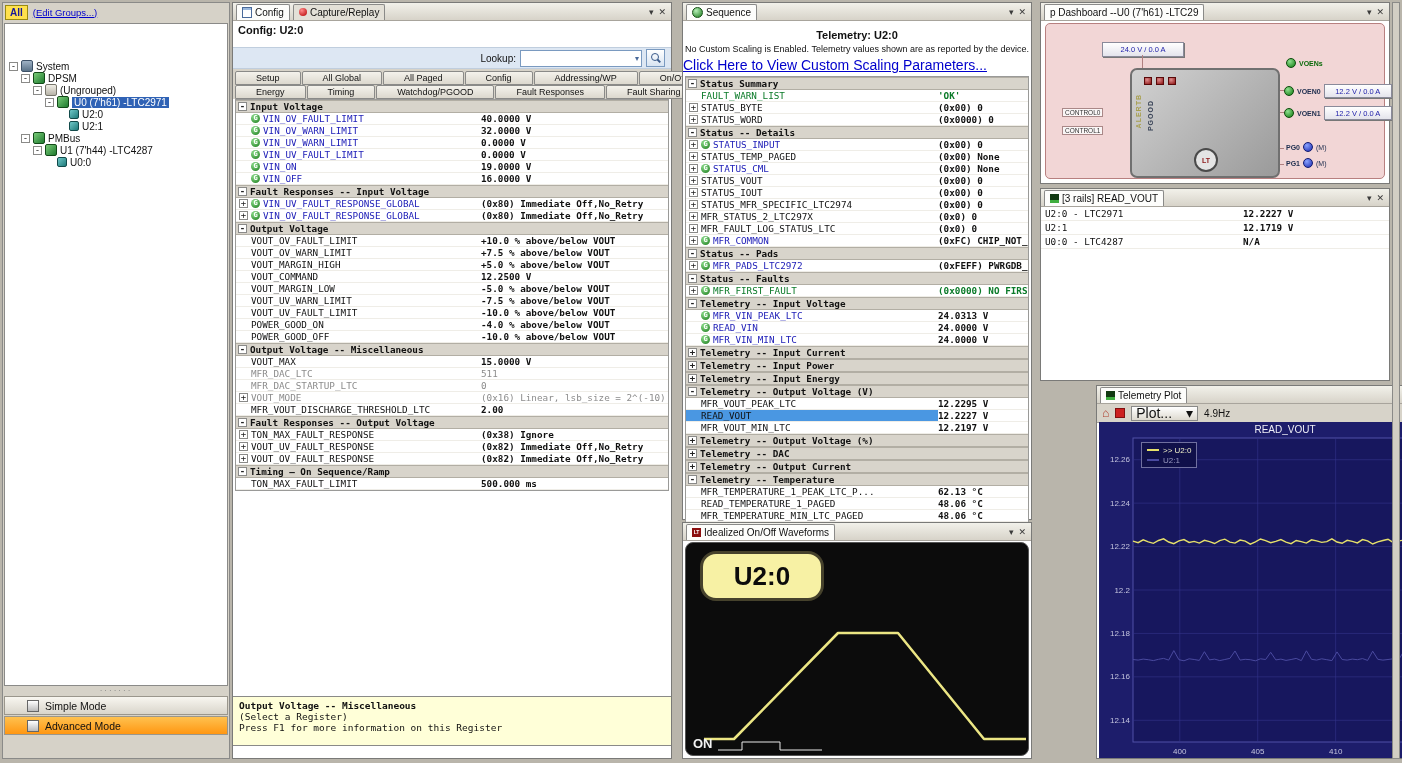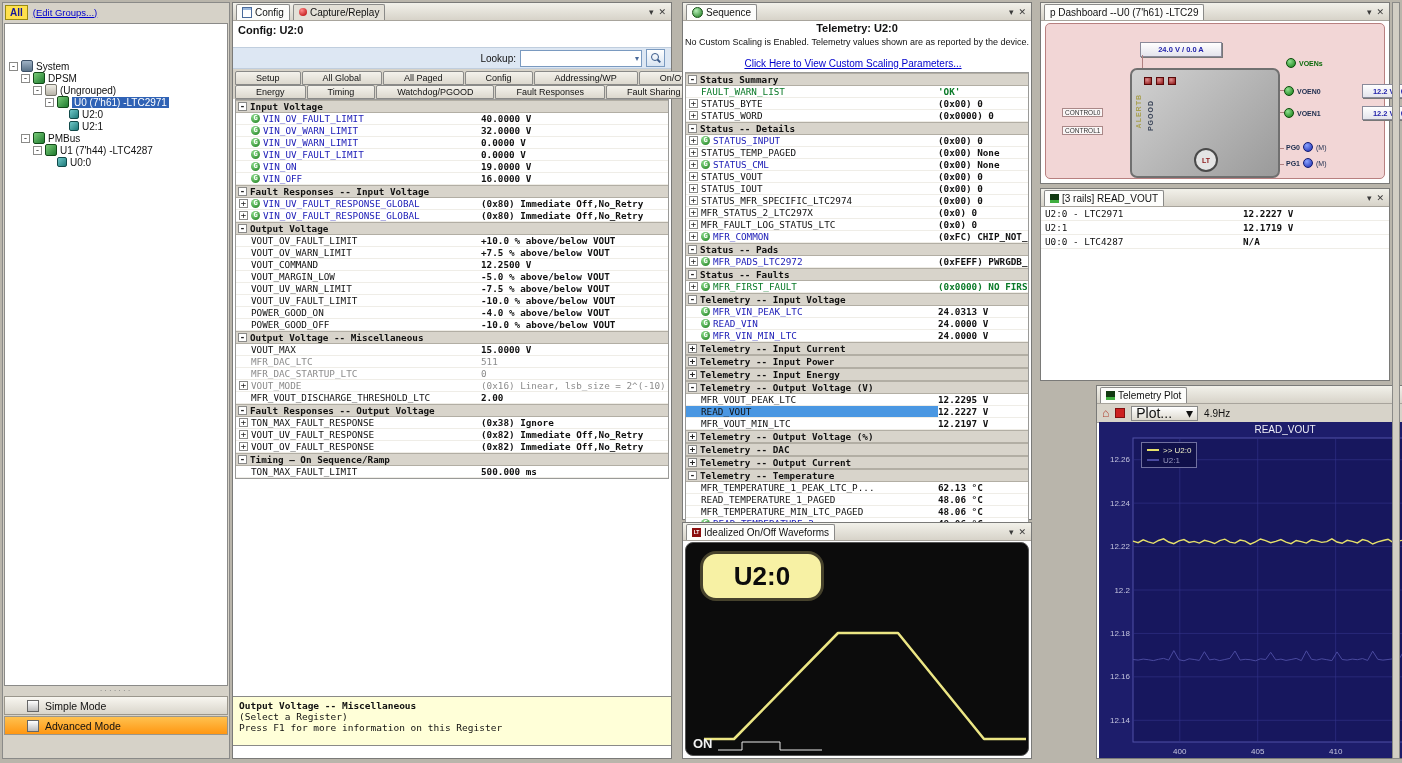--- a/index.html
+++ b/index.html
@@ -63,32 +63,32 @@
         font-weight:bold;height:11px;padding-left:2px;white-space:nowrap;overflow:hidden;}
   .crow{display:flex;height:11px;border-bottom:1px solid #efede7;align-items:center;}
   .cname{display:flex;align-items:center;gap:3px;flex:none;padding-left:3px;overflow:hidden;white-space:nowrap;box-sizing:border-box;}
   .cfg .cname{width:245px;} .tel .cname{width:252px;}
   .cval{flex:1;white-space:nowrap;overflow:hidden;}
   .bold{font-weight:bold;} .blue{color:#2020b8;} .gray{color:#8c8c8c;} .green{color:#0a7a28;}
   .selname{background:#4a97e2;}
   .infobox{position:absolute;left:0;right:0;top:693px;height:50px;background:#ffffd8;border-top:1px solid #8a8a88;
            border-bottom:1px solid #8a8a88;font-family:"DejaVu Sans Mono",monospace;font-size:9.5px;padding:3px 6px;box-sizing:border-box;}
   
-  .teltitle{font-weight:bold;font-size:11px;text-align:center;padding-top:1px;}
+  .teltitle{font-weight:bold;font-size:11px;text-align:center;padding-top:8px;}
   .telsub{font-size:9px;text-align:center;padding-top:3px;}
-  .tellink{font-size:10px;text-align:center;color:#0000cc;text-decoration:underline;padding:3px 8px 3px 0;cursor:pointer;margin-top:8px;}
+  .tellink{font-size:14px;text-align:left;color:#0000cc;text-decoration:underline;padding:3px 8px 3px 0;cursor:pointer;}
   
   .waveblack{position:absolute;left:2px;top:19px;right:2px;bottom:2px;background:#0c0c0c;border:1px solid #555;border-radius:8px;overflow:hidden;}
   .u2badge{position:absolute;left:14px;top:8px;width:118px;height:44px;background:#f7f1a4;border:3px solid #46422c;
            border-radius:16px;display:flex;align-items:center;justify-content:center;font-weight:bold;font-size:26px;color:#0c0c0c;}
   .onlabel{position:absolute;left:7px;bottom:4px;color:#f2f2f2;font-weight:bold;font-size:13px;}
   
   .dashpink{position:absolute;left:4px;top:20px;right:4px;bottom:4px;background:#f2d6d6;border:1px solid #b88080;border-radius:5px;}
   .vbadge{position:absolute;background:linear-gradient(#ffffff,#e4e4ec);border:1px solid #8a8a9a;box-shadow:1px 1px 0 #777;
-          color:#2222aa;font-weight:bold;font-size:7.5px;display:flex;align-items:center;justify-content:center;white-space:nowrap;margin-left:38px;}
+          color:#2222aa;font-weight:normal;font-size:7.5px;display:flex;align-items:center;justify-content:center;white-space:nowrap;}
   .chip{position:absolute;left:84px;top:44px;width:146px;height:106px;background:linear-gradient(135deg,#d2d2d2,#9a9a9a);
         border:2px solid #707070;border-radius:7px;}
   .vtext{position:absolute;writing-mode:vertical-rl;transform:rotate(180deg);font-size:7px;font-weight:bold;letter-spacing:1px;}
   .dot{display:inline-block;border-radius:50%;flex:none;}
   .dgreen{width:8px;height:8px;background:radial-gradient(circle at 35% 30%,#8fe08f,#0f7a0f);border:1px solid #0a4a0a;}
   .dblue{width:8px;height:8px;background:radial-gradient(circle at 35% 30%,#8aa2ff,#1a2ab0);border:1px solid #101a70;}
   .dred{width:6px;height:6px;background:radial-gradient(circle at 35% 30%,#e08f8f,#8a1010);border:1px solid #5a0a0a;position:absolute;}
   .ctrlbadge{position:absolute;background:#faf6f6;border:1px solid #a88;font-size:6.5px;padding:0 2px;color:#333;}
   .dashline{position:absolute;background:#b08080;}
   .ltlogo{position:absolute;width:20px;height:20px;border-radius:50%;border:2px solid #4a4a4a;background:#e4e4e4;
@@ -310,20 +310,27 @@
       <div class="crow">
         <div class="cname">
           <span class="expsp"></span>
           <span>VOUT_OV_WARN_LIMIT</span>
         </div>
         <div class="cval bold">+7.5 % above/below VOUT</div>
       </div>
       <div class="crow">
         <div class="cname">
           <span class="expsp"></span>
+          <span>VOUT_MARGIN_HIGH</span>
+        </div>
+        <div class="cval bold">+5.0 % above/below VOUT</div>
+      </div>
+      <div class="crow">
+        <div class="cname">
+          <span class="expsp"></span>
           <span>VOUT_COMMAND</span>
         </div>
         <div class="cval bold">12.2500 V</div>
       </div>
       <div class="crow">
         <div class="cname">
           <span class="expsp"></span>
           <span>VOUT_MARGIN_LOW</span>
         </div>
         <div class="cval bold">-5.0 % above/below VOUT</div>

